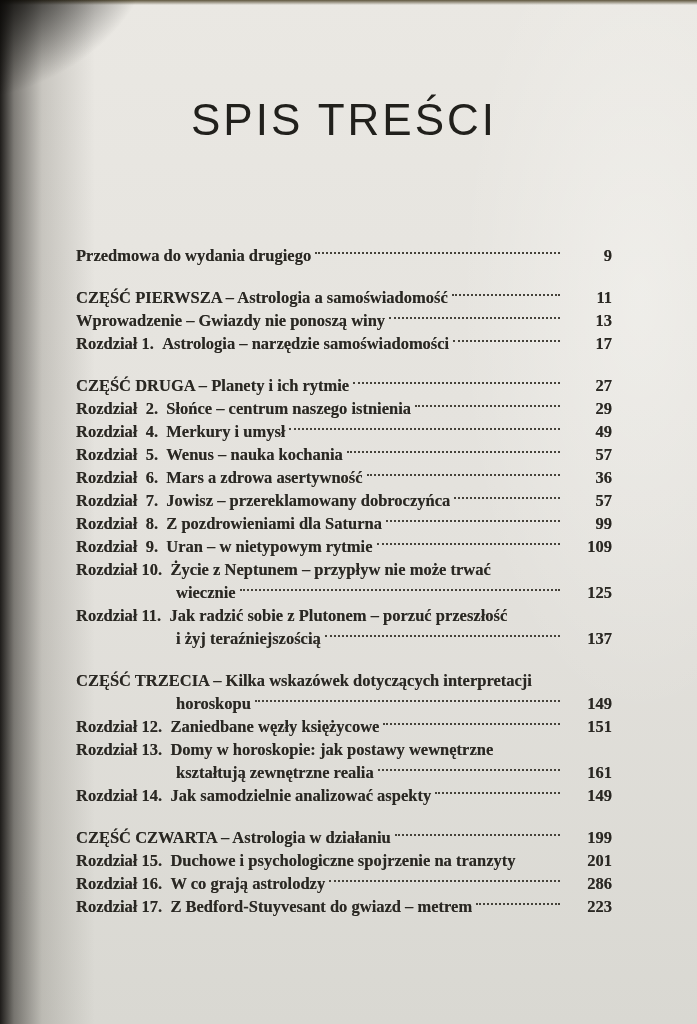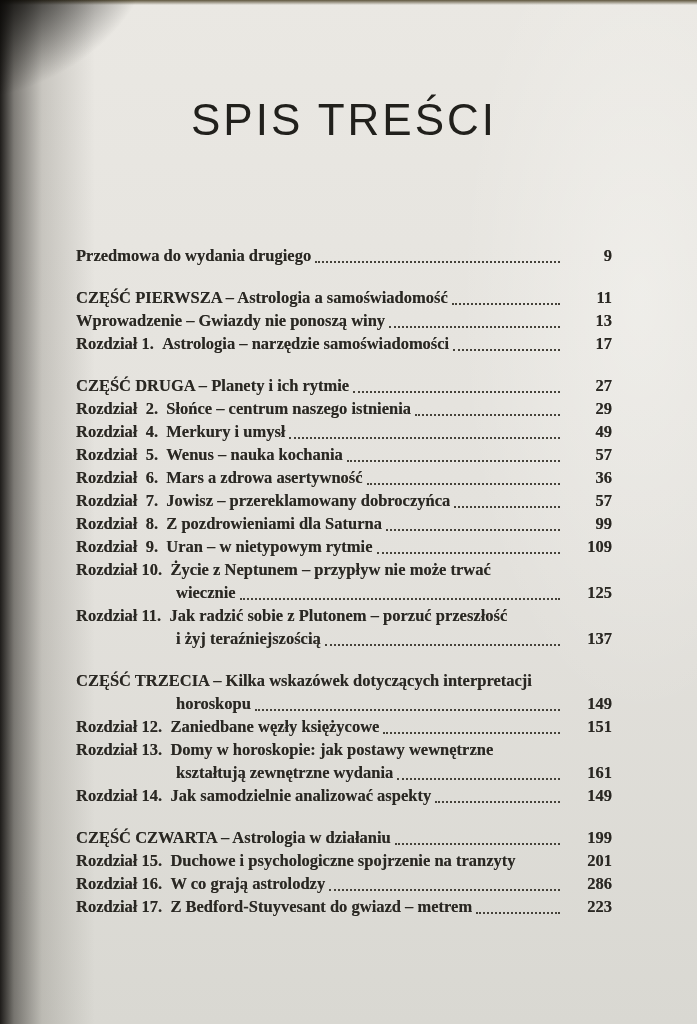--- a/index.html
+++ b/index.html
@@ -59,21 +59,21 @@
     font-weight: 700;
     font-size: 16.5px;
     line-height: 23px;
     color: #2a2823;
     text-shadow: 0 0 0.5px rgba(46,42,36,0.55);
   }
 
   .section { margin-top: 19px; }
   .section:first-child { margin-top: 0; }
 
-  .row { display: flex; align-items: flex-end; }
+  .row { display: flex; align-items: center; }
   .row .label { flex: 0 1 auto; white-space: nowrap; }
   .row.cont .label { padding-left: 100px; }
 
   .leader {
     flex: 1 1 auto;
     min-width: 8px;
     margin: 0 12px 4px 4px;
     border-bottom: 2px dotted #45423a;
   }
   .leader.nodots { border-bottom: none; }
@@ -217,21 +217,21 @@
               <span class="label">Rozdział 12.&nbsp;&nbsp;Zaniedbane węzły księżycowe</span>
               <span class="leader"></span>
               <span class="page-num">151</span>
             </div>
           </div>
           <div class="entry">
             <div class="row">
               <span class="label">Rozdział 13.&nbsp;&nbsp;Domy w horoskopie: jak postawy wewnętrzne</span>
             </div>
             <div class="row cont">
-              <span class="label">kształtują zewnętrzne wydania</span>
+              <span class="label">kształtują zewnętrzne realia</span>
               <span class="leader"></span>
               <span class="page-num">161</span>
             </div>
           </div>
           <div class="entry">
             <div class="row">
               <span class="label">Rozdział 14.&nbsp;&nbsp;Jak samodzielnie analizować aspekty</span>
               <span class="leader"></span>
               <span class="page-num">149</span>
             </div>

